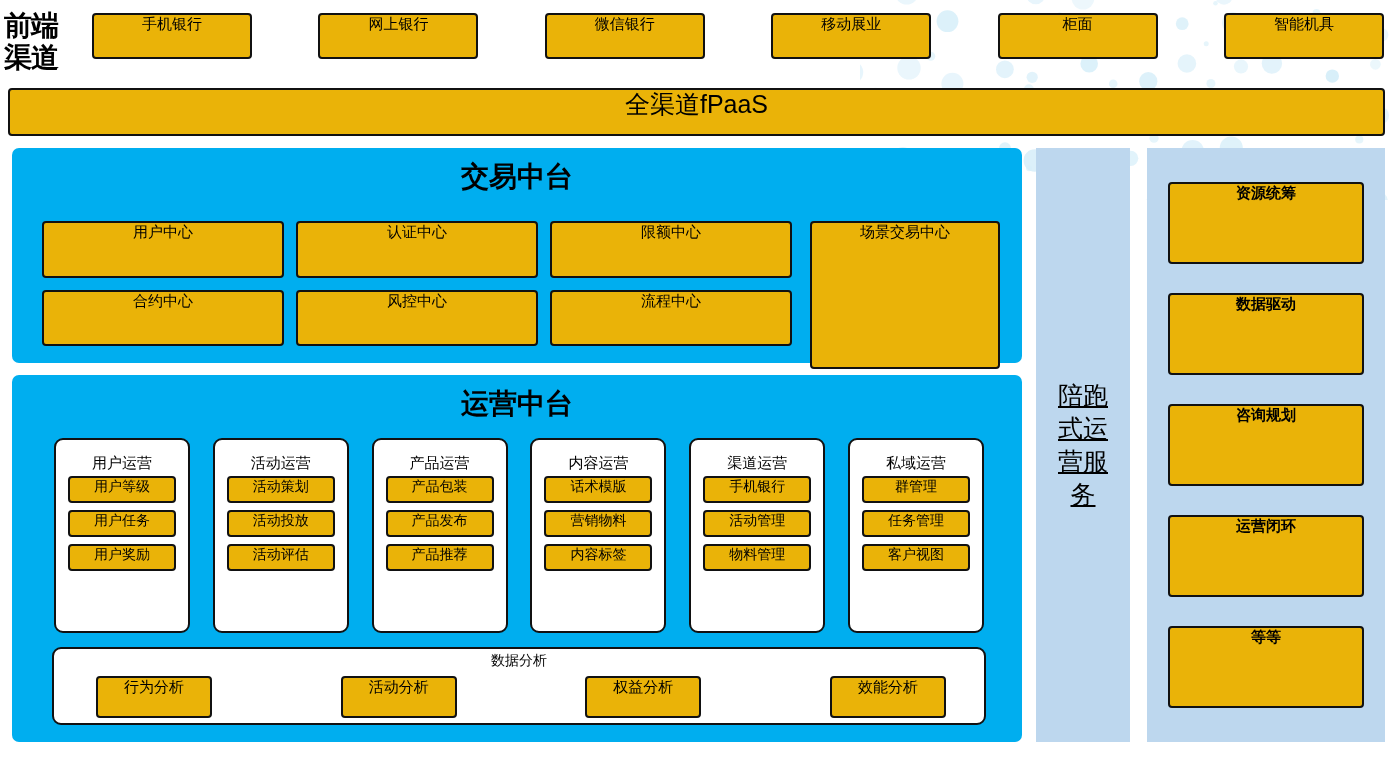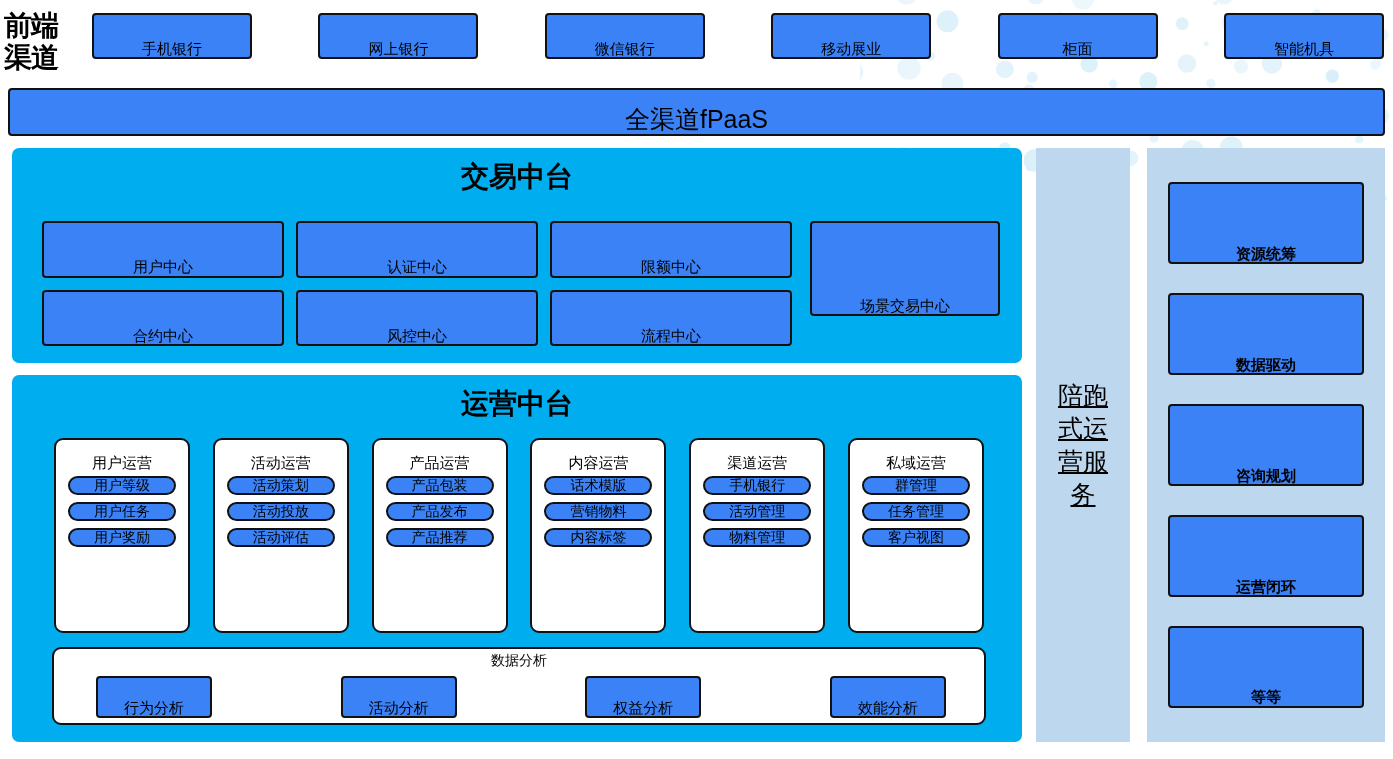--- a/index.html
+++ b/index.html
@@ -10,24 +10,24 @@
     overflow:hidden;
     position:relative;
   }
   
   #dots{
     position:absolute; top:0; left:860px; width:533px; height:200px;
     pointer-events:none; z-index:0;
   }
   
   .wbox{
-    background:#3b82f6;
+    background:#eab308;
     border:2.5px solid #111111;
     border-radius:4px;
-    display:flex;align-items:flex-end;justify-content:center;
+    display:flex;align-items:flex-start;justify-content:center;
     box-sizing:border-box;
     text-align:center;
     line-height:1.15;
   }
   
   #frontend-label{
     position:absolute;left:4px;top:10px;width:78px;height:66px;
     font-family:"Liberation Serif","DejaVu Serif",serif;
     font-weight:bold;font-size:28px;line-height:32px;color:#000;
     text-align:left;letter-spacing:-1px;
@@ -59,38 +59,38 @@
   }
   
   #trade-grid{
     position:absolute;left:30px;top:73px;width:750px;height:125px;
     display:grid;grid-template-columns:repeat(3,1fr);
     grid-template-rows:repeat(2,1fr);
     column-gap:45px;row-gap:12px;gap:12px;
   }
   #trade-grid .wbox{font-size:15px;}
   #scene-box{
-    position:absolute;left:798px;top:73px;width:190px;height:95px;
+    position:absolute;left:798px;top:73px;width:190px;height:148px;
     font-size:15px;
   }
   
   #ops-groups{
     position:absolute;left:42px;top:63px;width:930px;height:195px;
     display:flex;justify-content:space-between;
   }
   .ops-group{
     width:136px;height:195px;
     background:#ffffff;border:2.5px solid #111;border-radius:9px;
     box-sizing:border-box;
     display:flex;flex-direction:column;align-items:center;
     padding-top:3px;
   }
   .ops-group-title{font-size:15px;color:#000;margin-bottom:3px;margin-top:11px;}
   .ops-items{display:flex;flex-direction:column;gap:7px;align-items:center;}
-  .ops-items .wbox{width:108px;height:19px;font-size:14px;border-width:2.5px;border-radius:13px;}
+  .ops-items .wbox{width:108px;height:27px;font-size:14px;border-width:2.5px;border-radius:4px;}
   
   #data-analysis{
     position:absolute;left:40px;top:272px;width:934px;height:78px;
     background:#fff;border:2.5px solid #111;border-radius:9px;
     box-sizing:border-box;
   }
   #da-title{
     position:absolute;left:0;top:3px;width:100%;text-align:center;
     font-size:14px;color:#000;
   }

